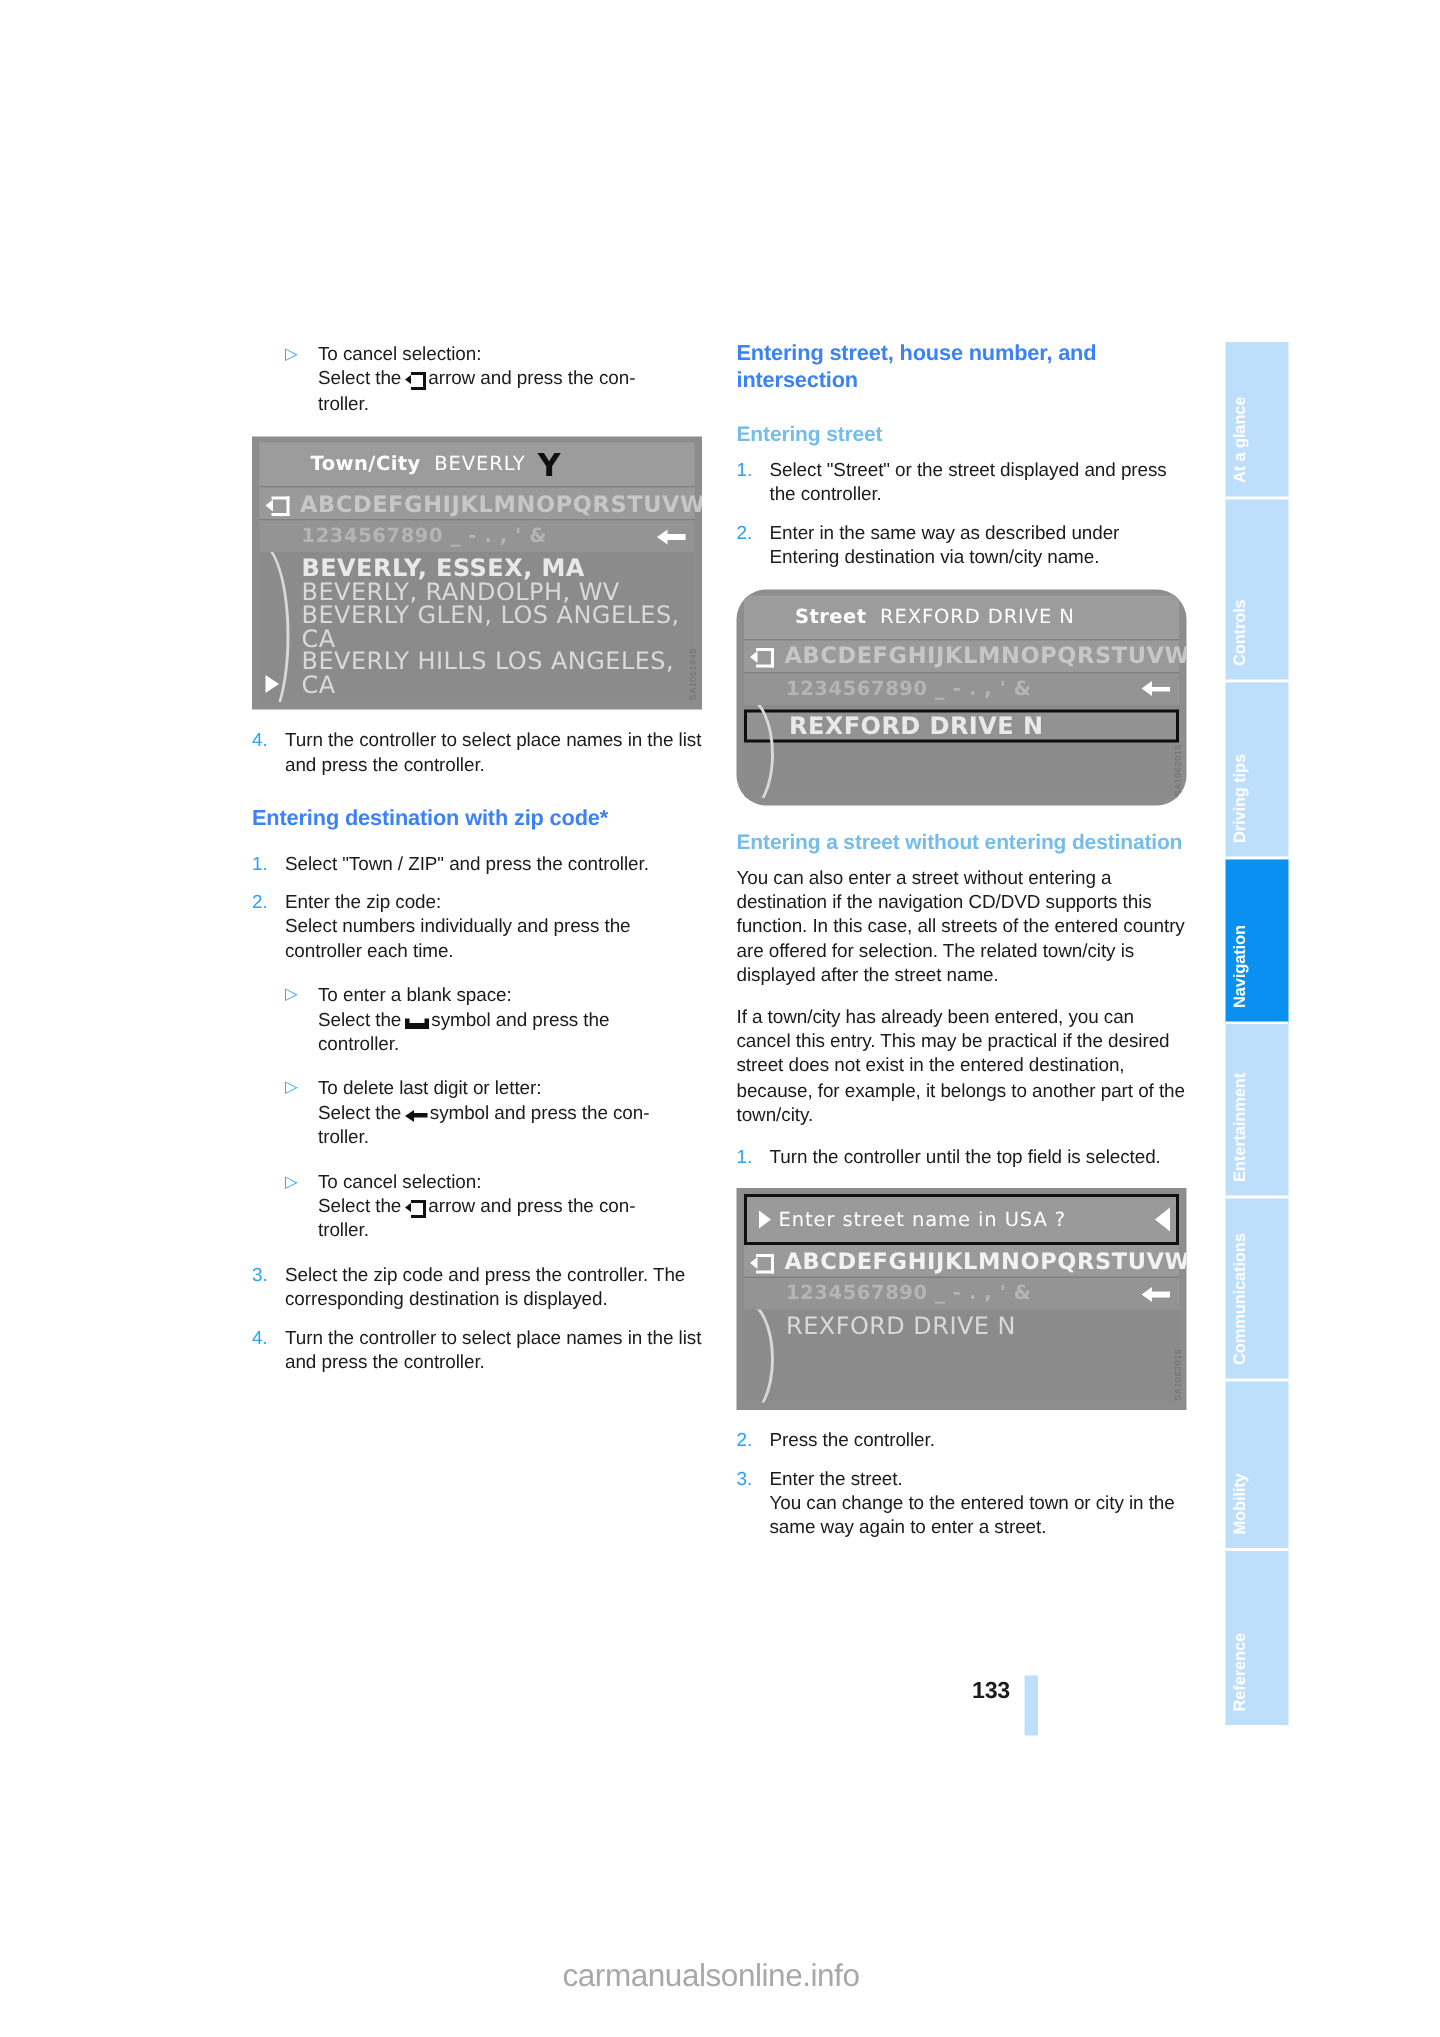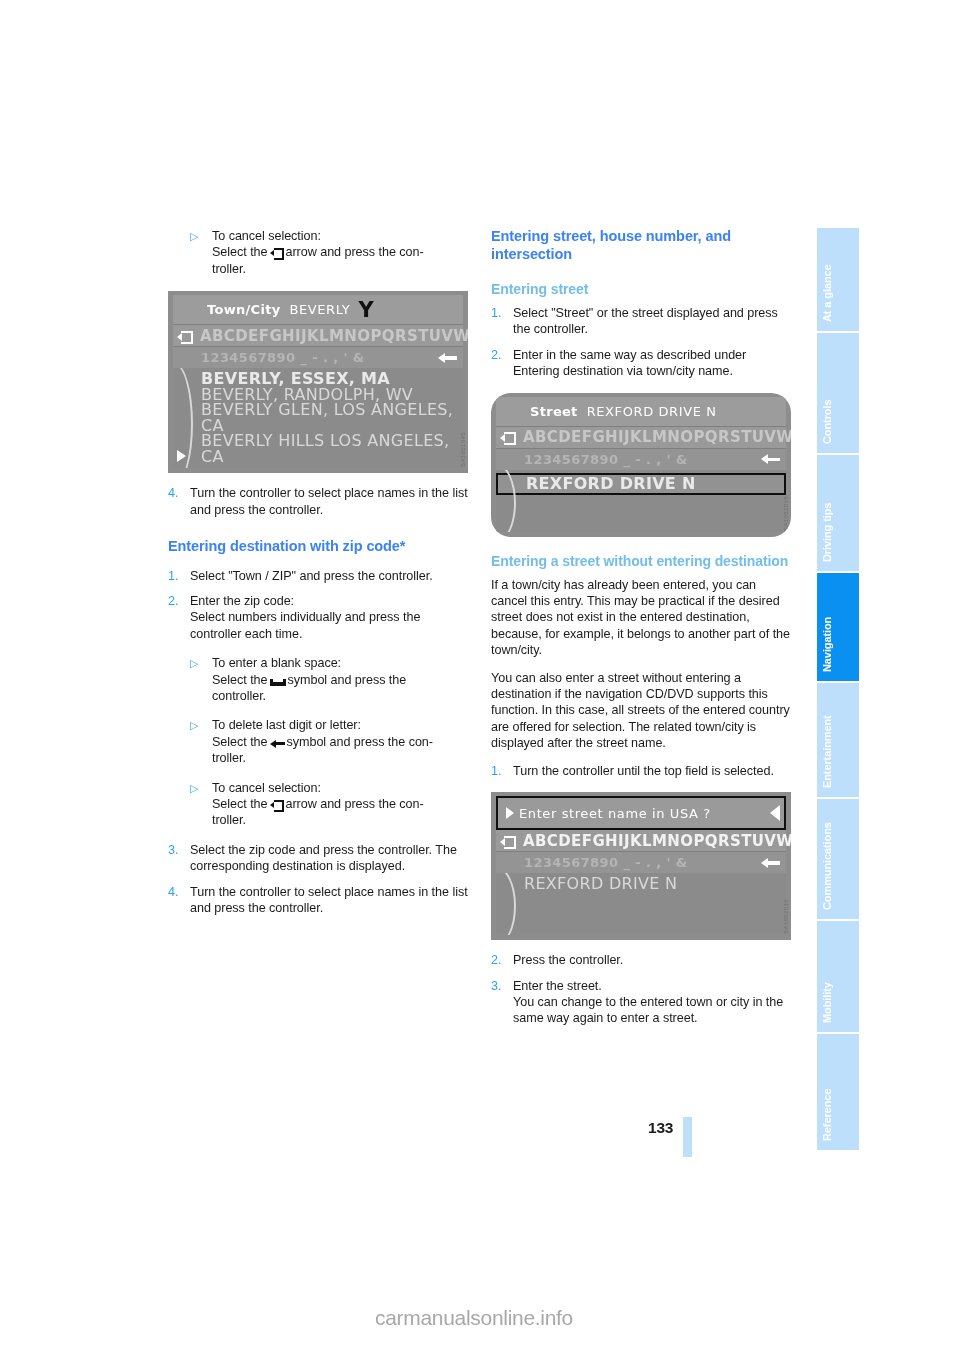--- a/index.html
+++ b/index.html
@@ -534,22 +534,22 @@
         <div class="bow">
             <div class="curve"></div>
           </div>
         <div class="li boxed">REXFORD DRIVE N</div>
       </div>
       <div class="fig-code">SA1062015</div>
     </div>
 
     <div class="h2" style="margin-top:16px;">Entering a street without entering destination</div>
 
+    <div class="para">You can also enter a street without entering a destination if the navigation CD/DVD supports this function. In this case, all streets of the entered country are offered for selection. The related town/city is displayed after the street name.</div>
     <div class="para">If a town/city has already been entered, you can cancel this entry. This may be practical if the desired street does not exist in the entered destination, because, for example, it belongs to another part of the town/city.</div>
-    <div class="para">You can also enter a street without entering a destination if the navigation CD/DVD supports this function. In this case, all streets of the entered country are offered for selection. The related town/city is displayed after the street name.</div>
 
     <div class="item num">
       <span class="marker">1.</span>
       <span>Turn the controller until the top field is selected.</span>
     </div>
 
     <div class="shot" style="margin-top:13px;">
       <div class="shot-row shot-title selected">
         <span class="arrow-l"></span>
         <span class="tl-value">Enter street name in USA ?</span>

